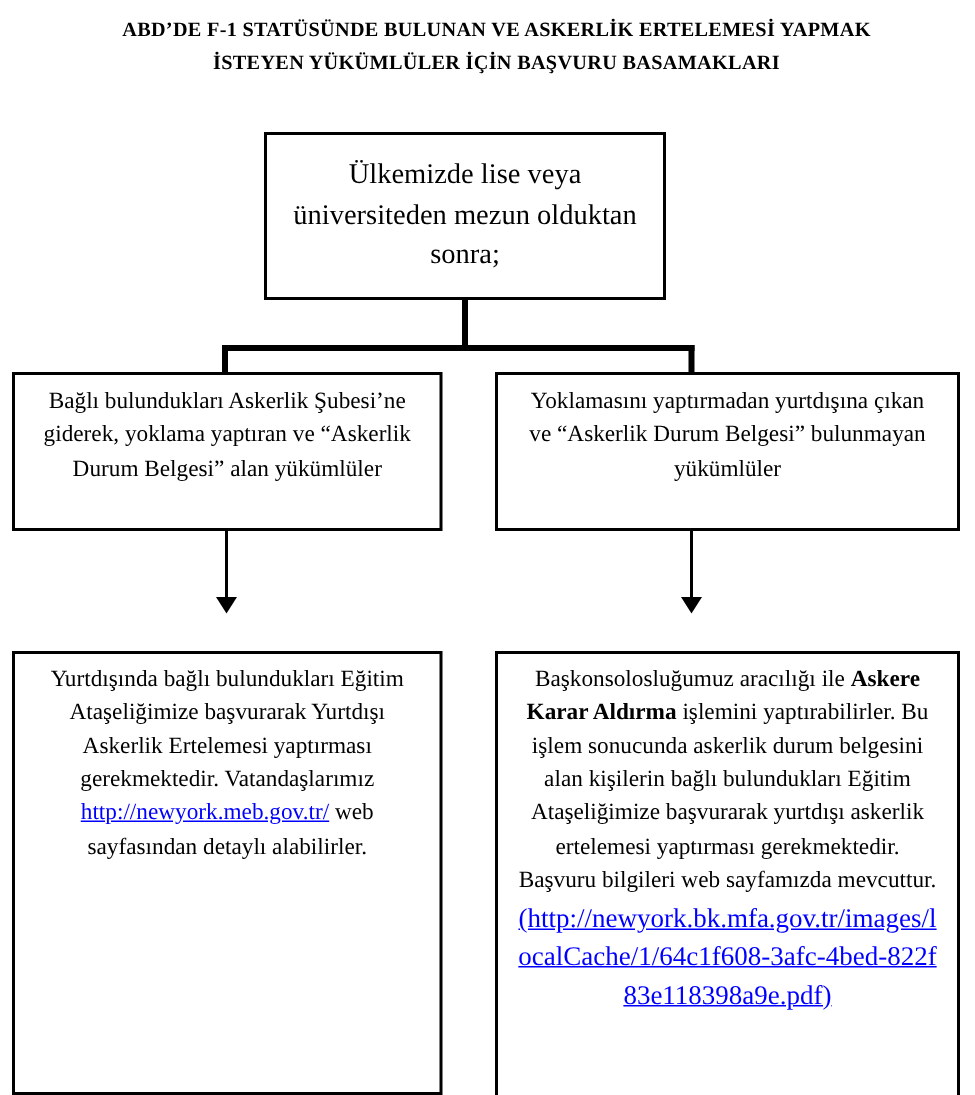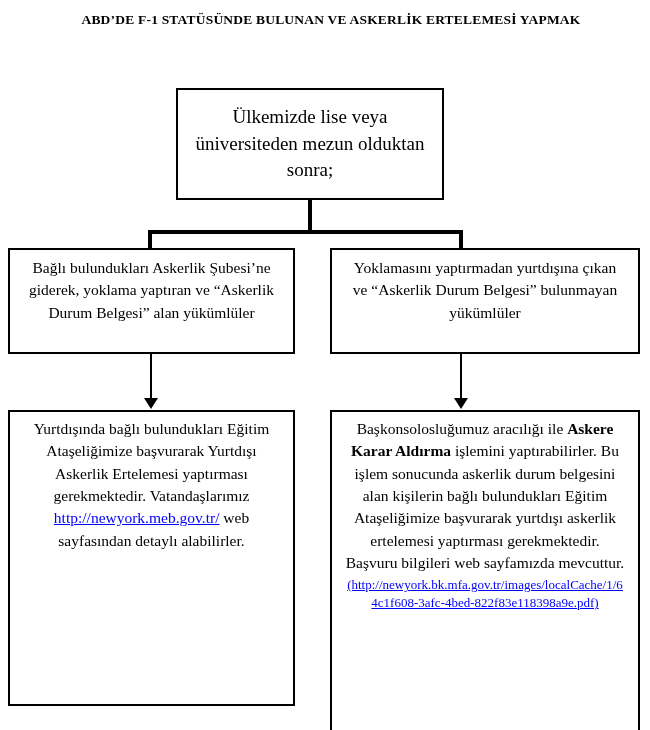--- a/index.html
+++ b/index.html
@@ -49,21 +49,21 @@
     top: 248px;
     height: 106px;
     font-size: 15.5px;
     line-height: 1.45;
     padding: 7px 14px;
   }
   .mid-box.left  { left: 8px;   width: 287px; }
   .mid-box.right { left: 330px; width: 310px; }
 
   .bottom-box {
-    top: 410px;
+    top: 434px;
     font-size: 15.5px;
     line-height: 1.44;
     padding: 6px 12px;
   }
   .bottom-box.left  { left: 8px;   width: 287px; height: 296px; }
   .bottom-box.right { left: 330px; width: 310px; height: 364px; }
 
   .line { position: absolute; background: #000; }
 
   .stem       { left: 308px; top: 200px; width: 4px;   height: 32px; }
@@ -84,34 +84,35 @@
   .arrowhead.left  { left: 144px; top: 398px; }
   .arrowhead.right { left: 454px; top: 398px; }
 
   a.link {
     color: var(--link-color, #0000FF);
     text-decoration: underline;
     cursor: pointer;
   }
   .pdf-link {
     display: inline-block;
-    font-size: 13px;
+    font-size: 18px;
     line-height: 1.4;
     word-break: break-all;
     margin-top: 2px;
   }
   .b { font-weight: bold; }
 </style>
 </head>
 <body>
 
 <div class="canvas">
 
   <div class="title">
     <div>ABD’DE F-1 STATÜSÜNDE BULUNAN VE ASKERLİK ERTELEMESİ YAPMAK</div>
+    <div>İSTEYEN YÜKÜMLÜLER İÇİN BAŞVURU BASAMAKLARI</div>
   </div>
 
   <div class="box root-box">
     <span>Ülkemizde lise veya üniversiteden mezun olduktan sonra;</span>
   </div>
 
   <div class="line stem"></div>
   <div class="line hbar"></div>
   <div class="line stub-left"></div>
   <div class="line stub-right"></div>

